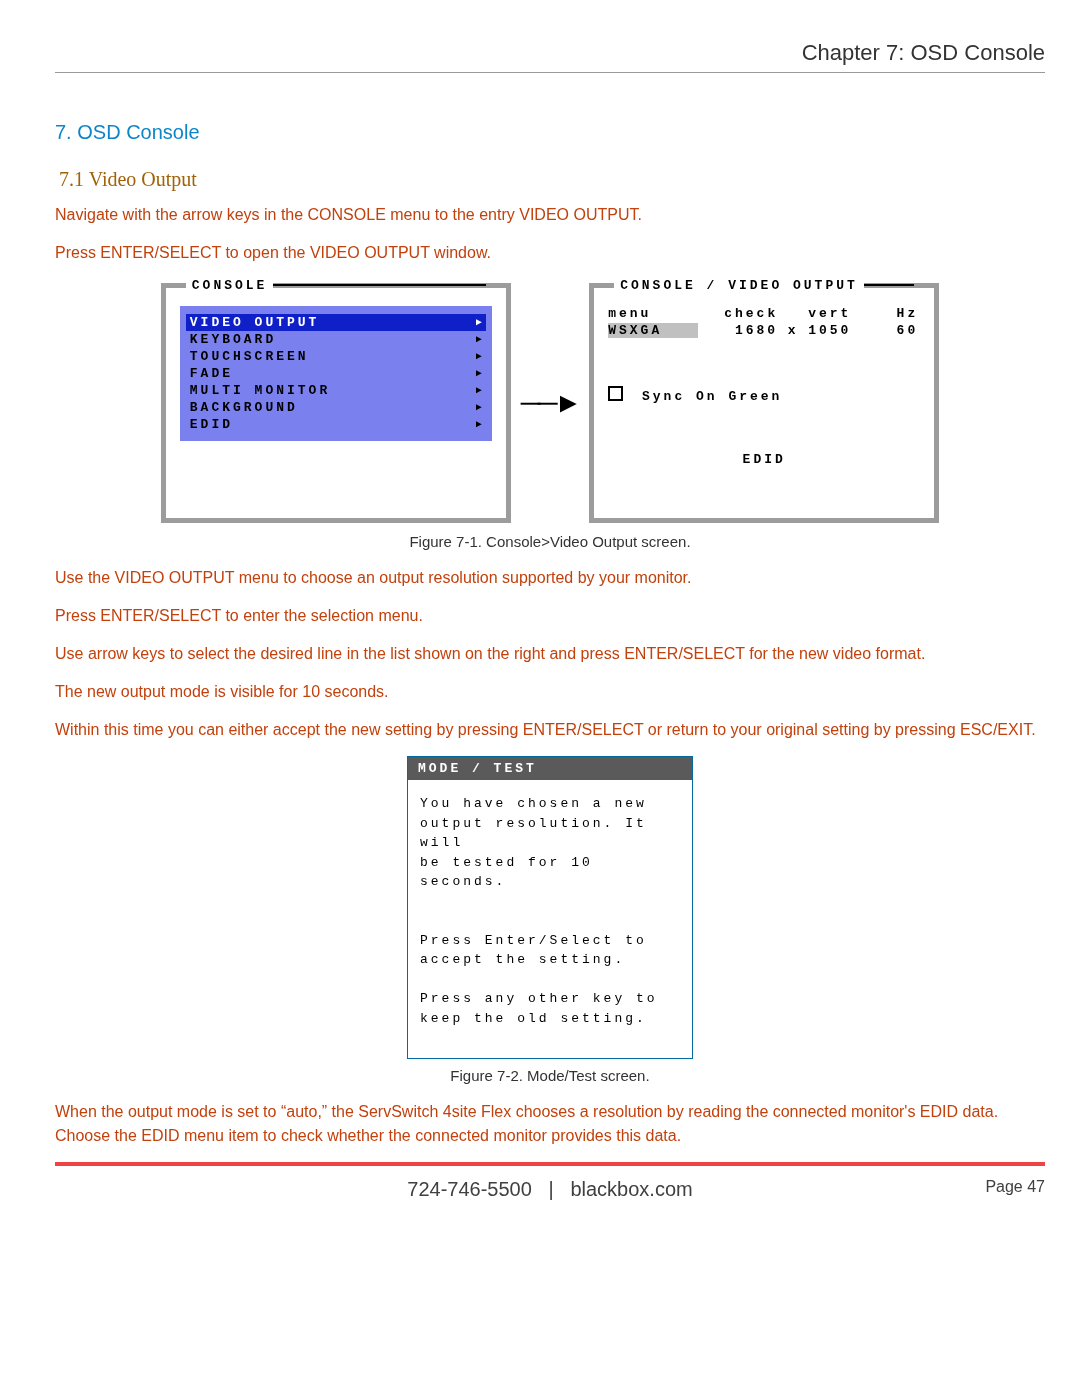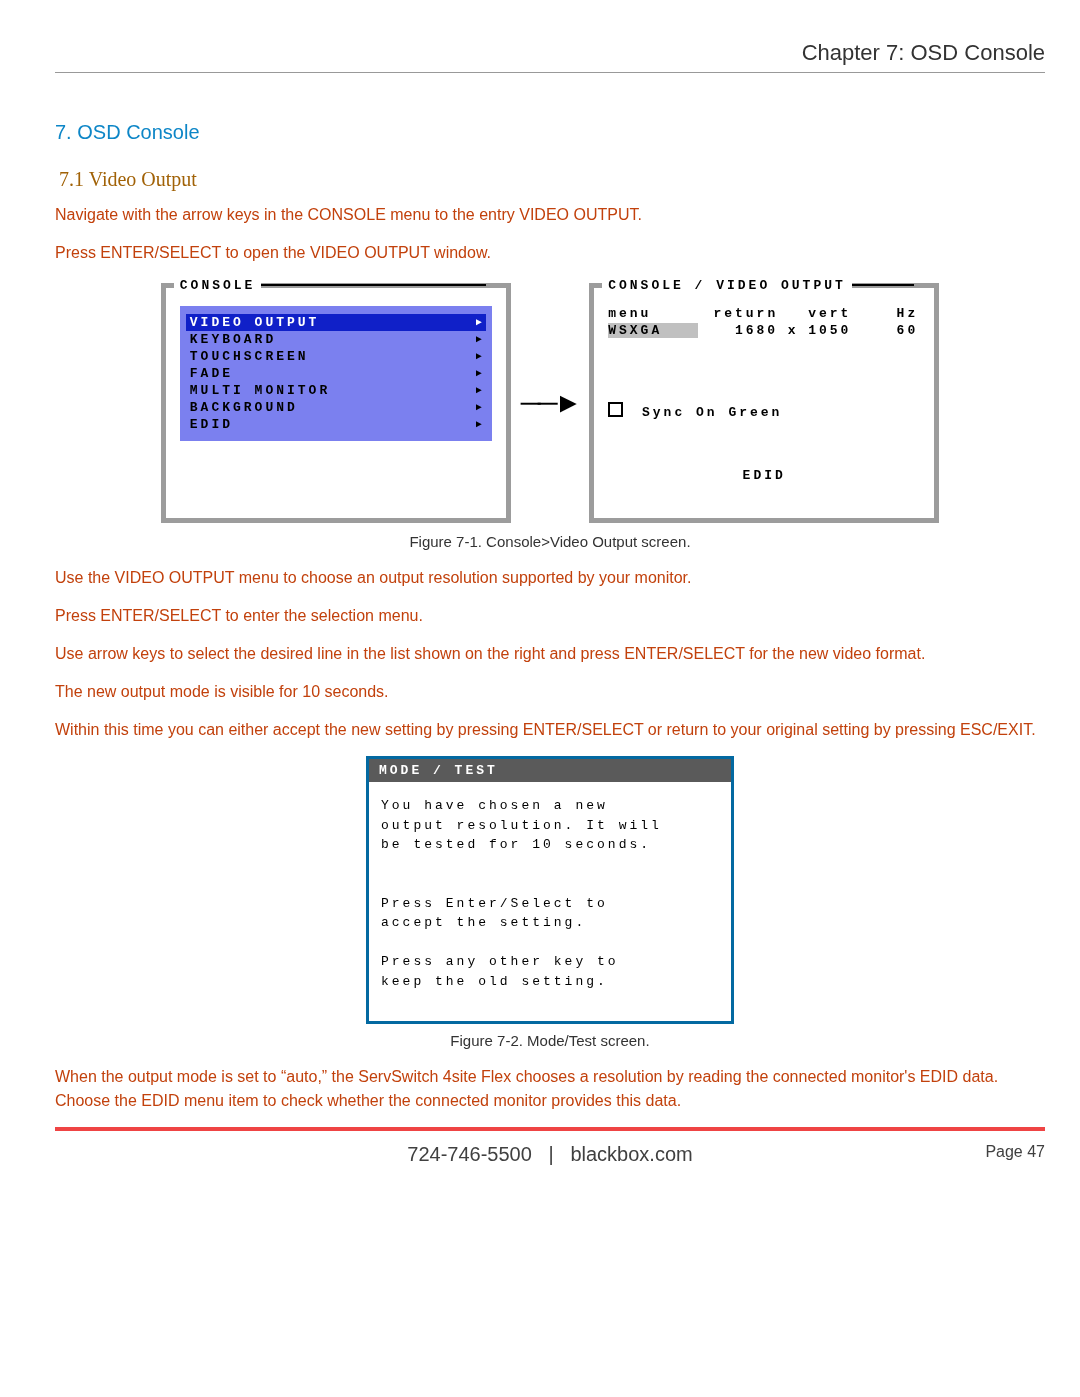--- a/index.html
+++ b/index.html
@@ -59,21 +59,21 @@
     width: 350px;
     height: 240px;
   }
   .osd-window.right {
     width: 350px;
     height: 240px;
   }
   .osd-title-bar {
     position: absolute;
     top: -12px;
-    left: 8px;
+    left: 20px;
     right: 20px;
     height: 18px;
     display: flex;
     align-items: center;
   }
   .osd-title-text {
     font-family: "Courier New", monospace;
     font-weight: bold;
     font-size: 13px;
     letter-spacing: 3px;
@@ -119,21 +119,21 @@
     white-space: nowrap;
     margin-bottom: 2px;
   }
   .vo-cell { display:inline-block; }
   .vo-mode { width: 90px; }
   .vo-horiz { width: 80px; text-align:right;}
   .vo-x { width: 30px; text-align:center;}
   .vo-vert { width: 70px; }
   .vo-hz { width: 40px; text-align:right;}
   .vo-selected { background: #c0c0c0; }
-  .sync-row { margin-top: 64px; }
+  .sync-row { margin-top: 48px; }
   .sync-box {
     display:inline-block;
     width:11px; height:11px;
     border:2px solid #000;
     vertical-align: -1px;
     margin-right: 8px;
   }
   .edid-row { margin-top: 48px; text-align:center; }
   .arrow-between {
     font-size: 28px;
@@ -141,23 +141,23 @@
     padding: 0 4px;
     letter-spacing: -3px;
   }
   .figure-caption {
     text-align: center;
     font-size: 15px;
     margin: 8px 0 16px 0;
     color: #333;
   }
   .mode-test-box {
-    width: 368px;
+    width: 286px;
     margin: 12px auto 8px auto;
-    border: 3px solid #0369a1;
+    border: 1px solid #0369a1;
     background: #fff;
     box-sizing: border-box;
   }
   .mt-title {
     background: #5a5a5a;
     color: #fff;
     font-family: "Courier New", monospace;
     font-weight: bold;
     font-size: 13px;
     letter-spacing: 3px;
@@ -248,21 +248,21 @@
     <div class="arrow-between">──►</div>
 
     <div class="osd-window right">
       <div class="osd-title-bar">
         <span class="osd-title-text">CONSOLE / VIDEO OUTPUT</span>
         <span class="osd-title-line"></span>
       </div>
       <div class="osd-inner">
         <div class="vo-row">
           <span class="vo-cell vo-mode">menu</span>
-          <span class="vo-cell vo-horiz">return</span>
+          <span class="vo-cell vo-horiz">check</span>
           <span class="vo-cell vo-x">&nbsp;</span>
           <span class="vo-cell vo-vert">vert</span>
           <span class="vo-cell vo-hz">Hz</span>
         </div>
         <div class="vo-row">
           <span class="vo-cell vo-mode vo-selected">WSXGA</span>
           <span class="vo-cell vo-horiz">1680</span>
           <span class="vo-cell vo-x">x</span>
           <span class="vo-cell vo-vert">1050</span>
           <span class="vo-cell vo-hz">60</span>

